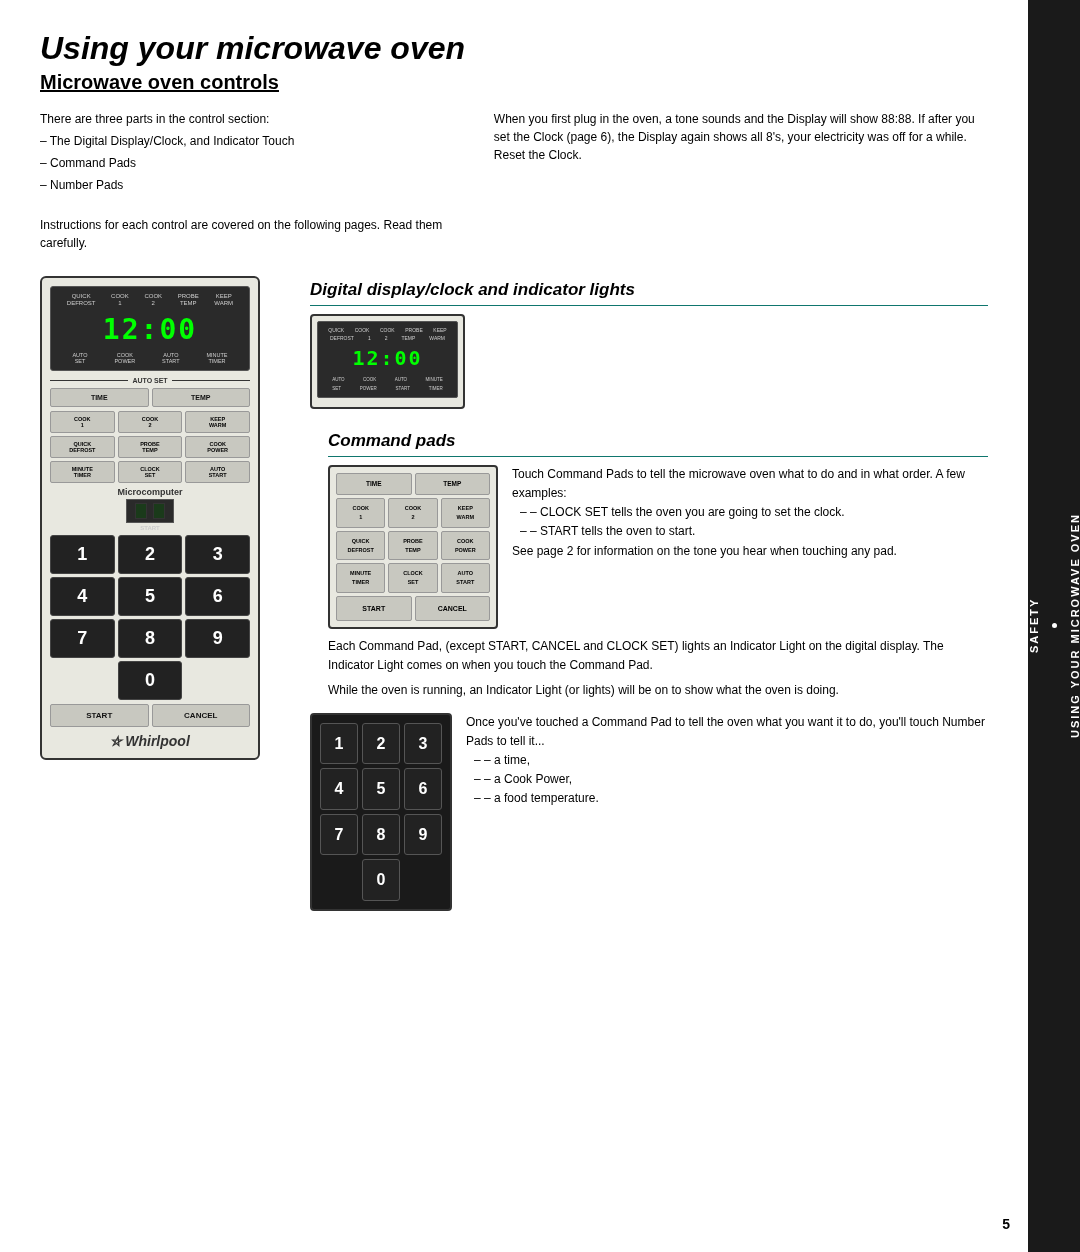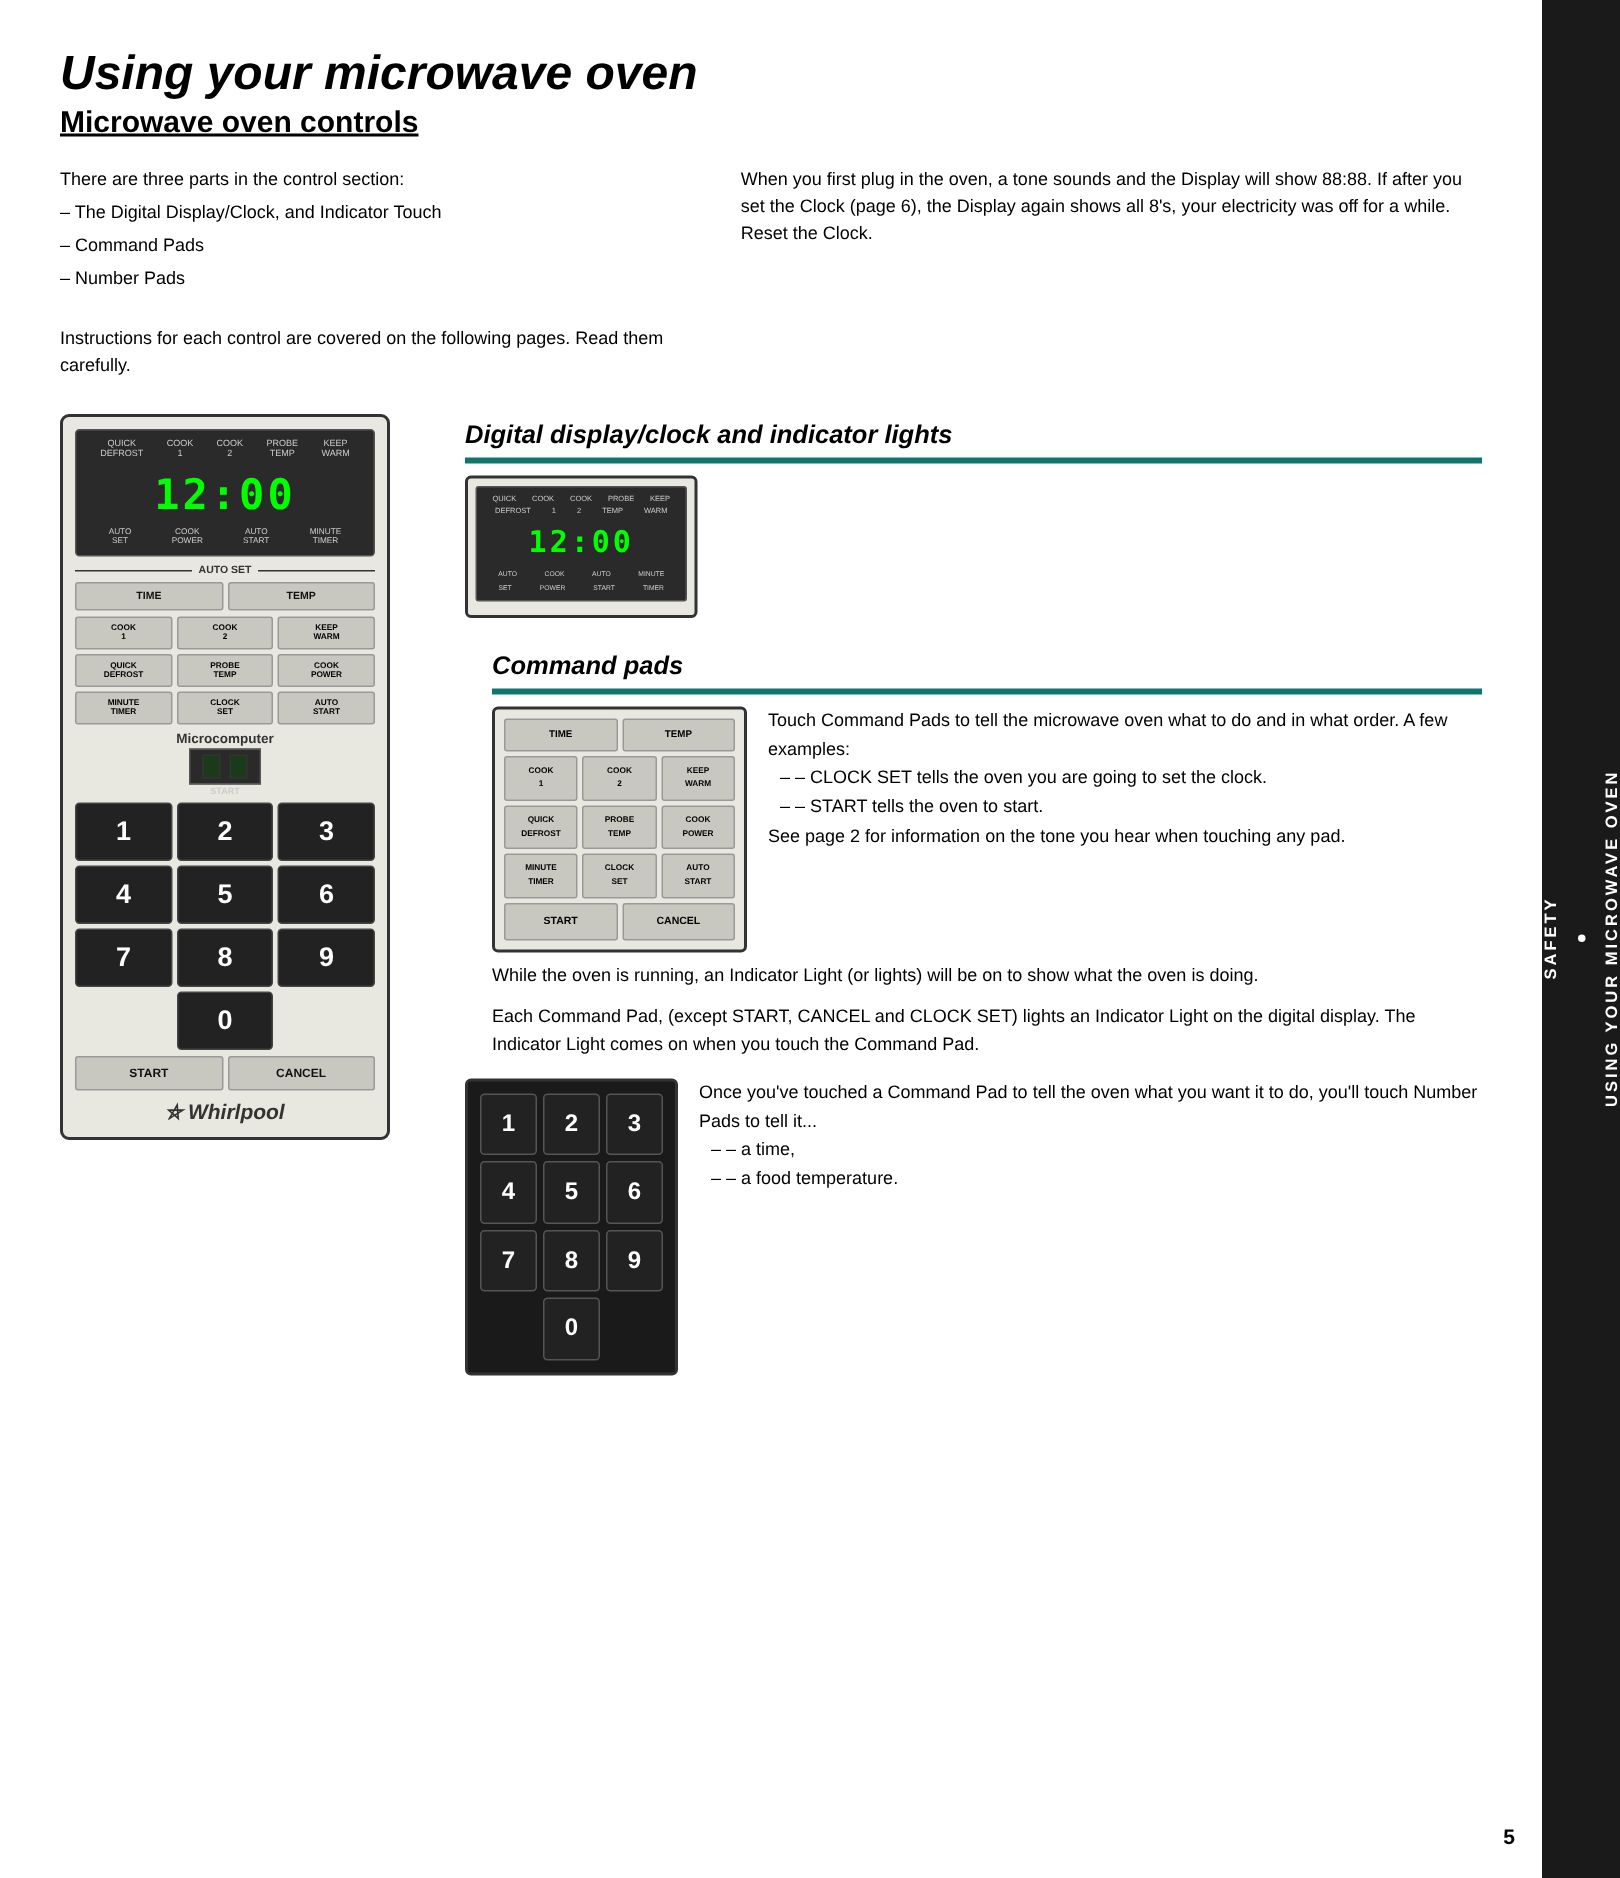--- a/index.html
+++ b/index.html
@@ -289,21 +289,21 @@
       line-height: 1.6;
     }
 
     
     .section-header {
       font-size: 17px;
       font-weight: bold;
       font-style: italic;
       margin-bottom: 8px;
       color: #000;
-      border-bottom: 4px solid #0f766e;
+      border-bottom: 1px solid #0f766e;
       padding-bottom: 2px;
     }
 
     
     .small-panel {
       border: 2px solid #333;
       border-radius: 4px;
       background: #e8e8e0;
       padding: 5px;
       width: 155px;
@@ -693,22 +693,22 @@
           </div>
           <div class="cmd-section-text">
             <p>Touch Command Pads to tell the microwave oven what to do and in what order. A few examples:</p>
             <ul class="desc-list">
               <li>– CLOCK SET tells the oven you are going to set the clock.</li>
               <li>– START tells the oven to start.</li>
             </ul>
             <p>See page 2 for information on the tone you hear when touching any pad.</p>
           </div>
         </div>
+        <p style="margin-top:8px; font-size:12px; line-height:1.6;">Each Command Pad, (except START, CANCEL and CLOCK SET) lights an Indicator Light on the digital display. The Indicator Light comes on when you touch the Command Pad.</p>
         <p style="margin-top:6px; font-size:12px; line-height:1.6;">While the oven is running, an Indicator Light (or lights) will be on to show what the oven is doing.</p>
-        <p style="margin-top:8px; font-size:12px; line-height:1.6;">Each Command Pad, (except START, CANCEL and CLOCK SET) lights an Indicator Light on the digital display. The Indicator Light comes on when you touch the Command Pad.</p>
       </div>
 
       <div class="number-pads-section">
         <div class="num-pads-layout">
 
           <div class="num-panel">
             <div class="num-panel-row">
               <div class="num-panel-btn">1</div>
               <div class="num-panel-btn">2</div>
               <div class="num-panel-btn">3</div>
@@ -725,20 +725,21 @@
             </div>
             <div class="num-panel-zero-row">
               <div class="num-panel-zero">0</div>
             </div>
           </div>
 
           <div class="num-desc">
             <p>Once you've touched a Command Pad to tell the oven what you want it to do, you'll touch Number Pads to tell it...</p>
             <ul class="desc-list">
               <li>– a time,</li>
+              <li>– a Cook Power,</li>
               <li>– a food temperature.</li>
             </ul>
           </div>
         </div>
       </div>
 
     </div>
   </div>
 
 </div>

